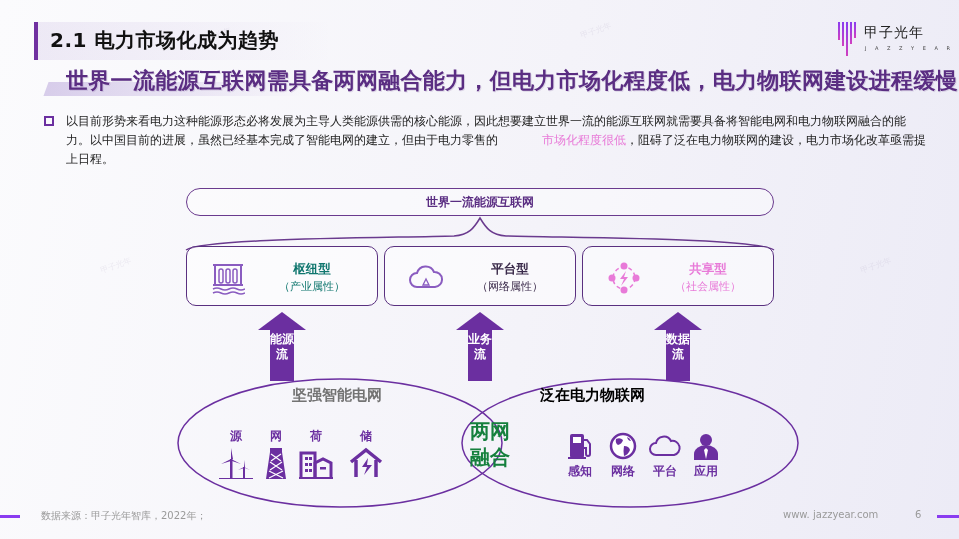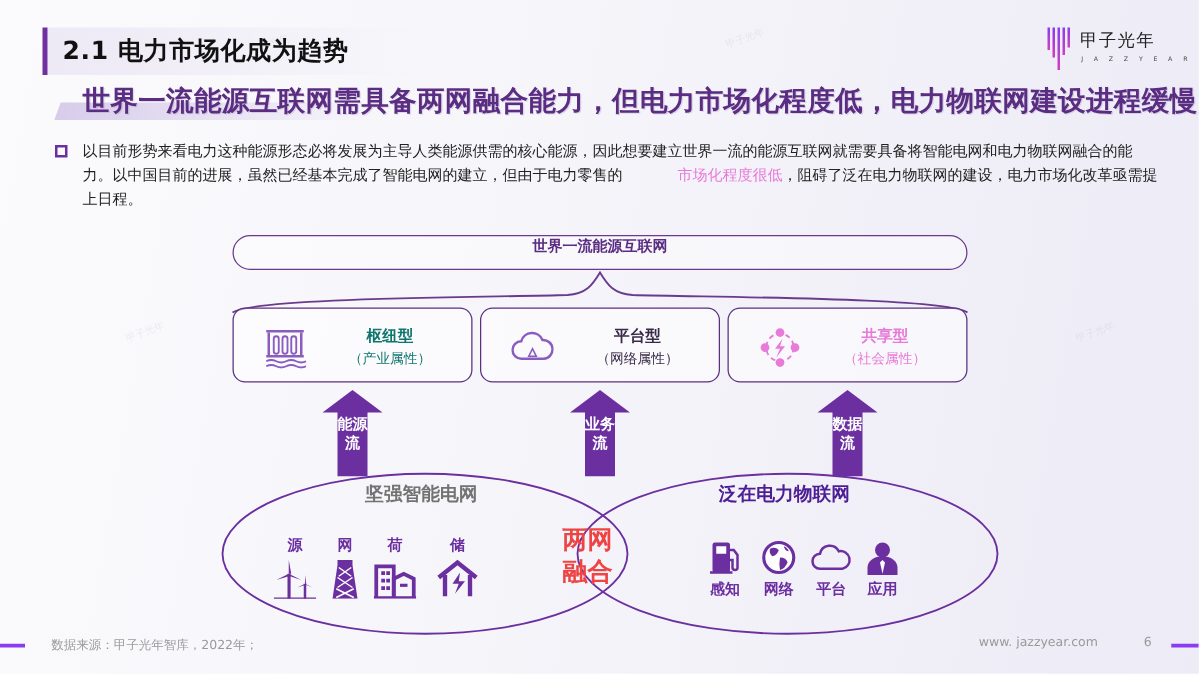--- a/index.html
+++ b/index.html
@@ -43,21 +43,21 @@
   
   .para { position: absolute; left: 44px; top: 112px; width: 880px; font-size: 12px; line-height: 19px; color: #222; }
   .bullet-box { position: absolute; left: 0; top: 4px; width: 10px; height: 10px; border: 2px solid #6b2fa0; }
   .para-text { position: absolute; left: 22px; top: 0; width: 860px; }
   .highlight { color: #e87ad8; padding-left: 44px; }
 
   
   .top-box {
     position: absolute; left: 186px; top: 188px; width: 588px; height: 28px;
     border: 1.5px solid #6a3a8e; border-radius: 14px;
-    display: flex; justify-content: center;
+    display: flex; align-items: center; justify-content: center;
     font-size: 12px; font-weight: bold; color: #5a2d82; background: rgba(255,255,255,0.4);
   }
   .brace { position: absolute; left: 184px; top: 216px; width: 592px; height: 36px; }
 
   .card {
     position: absolute; top: 246px; width: 192px; height: 60px;
     border: 1.5px solid #5a3080; border-radius: 10px; background: rgba(255,255,255,0.5);
   }
   .card-icon { position: absolute; left: 24px; top: 14px; width: 34px; height: 34px; }
   .card-title { position: absolute; left: 70px; top: 14px; width: 110px; text-align: center; font-size: 12.5px; font-weight: bold; }
@@ -78,26 +78,26 @@
     color: #fff; font-size: 12px; font-weight: bold; line-height: 15px;
   }
 
   .ellipses { position: absolute; left: 170px; top: 375px; width: 640px; height: 135px; }
 
   .grid-title {
     position: absolute; left: 272px; top: 386px; width: 130px; text-align: center;
     font-size: 15px; font-weight: bold; color: #737373;
   }
   .iot-title {
-    position: absolute; left: 540px; top: 386px; width: 140px; text-align: right;
-    font-size: 15px; font-weight: bold; color: #4c1d95;
+    position: absolute; left: 540px; top: 386px; width: 140px; text-align: left;
+    font-size: 15px; font-weight: bold; color: #000000;
   }
   .merge-label {
-    position: absolute; left: 450px; top: 418px; width: 60px; text-align: left;
-    font-size: 20px; font-weight: bold; color: #ef4444; line-height: 26px;
+    position: absolute; left: 450px; top: 418px; width: 60px; text-align: right;
+    font-size: 20px; font-weight: bold; color: #15803d; line-height: 26px;
   }
   .grid-item { position: absolute; top: 428px; width: 36px; text-align: center; }
   .grid-item-label { font-size: 12px; font-weight: bold; color: #6b2fa0; }
   .grid-item svg { display: block; margin: 2px auto 0; }
 
   .iot-item { position: absolute; top: 432px; width: 40px; text-align: center; }
   .iot-item svg { display: block; margin: 0 auto; }
   .iot-item-label { font-size: 12px; font-weight: bold; color: #6b2fa0; margin-top: 3px; }
 
   

